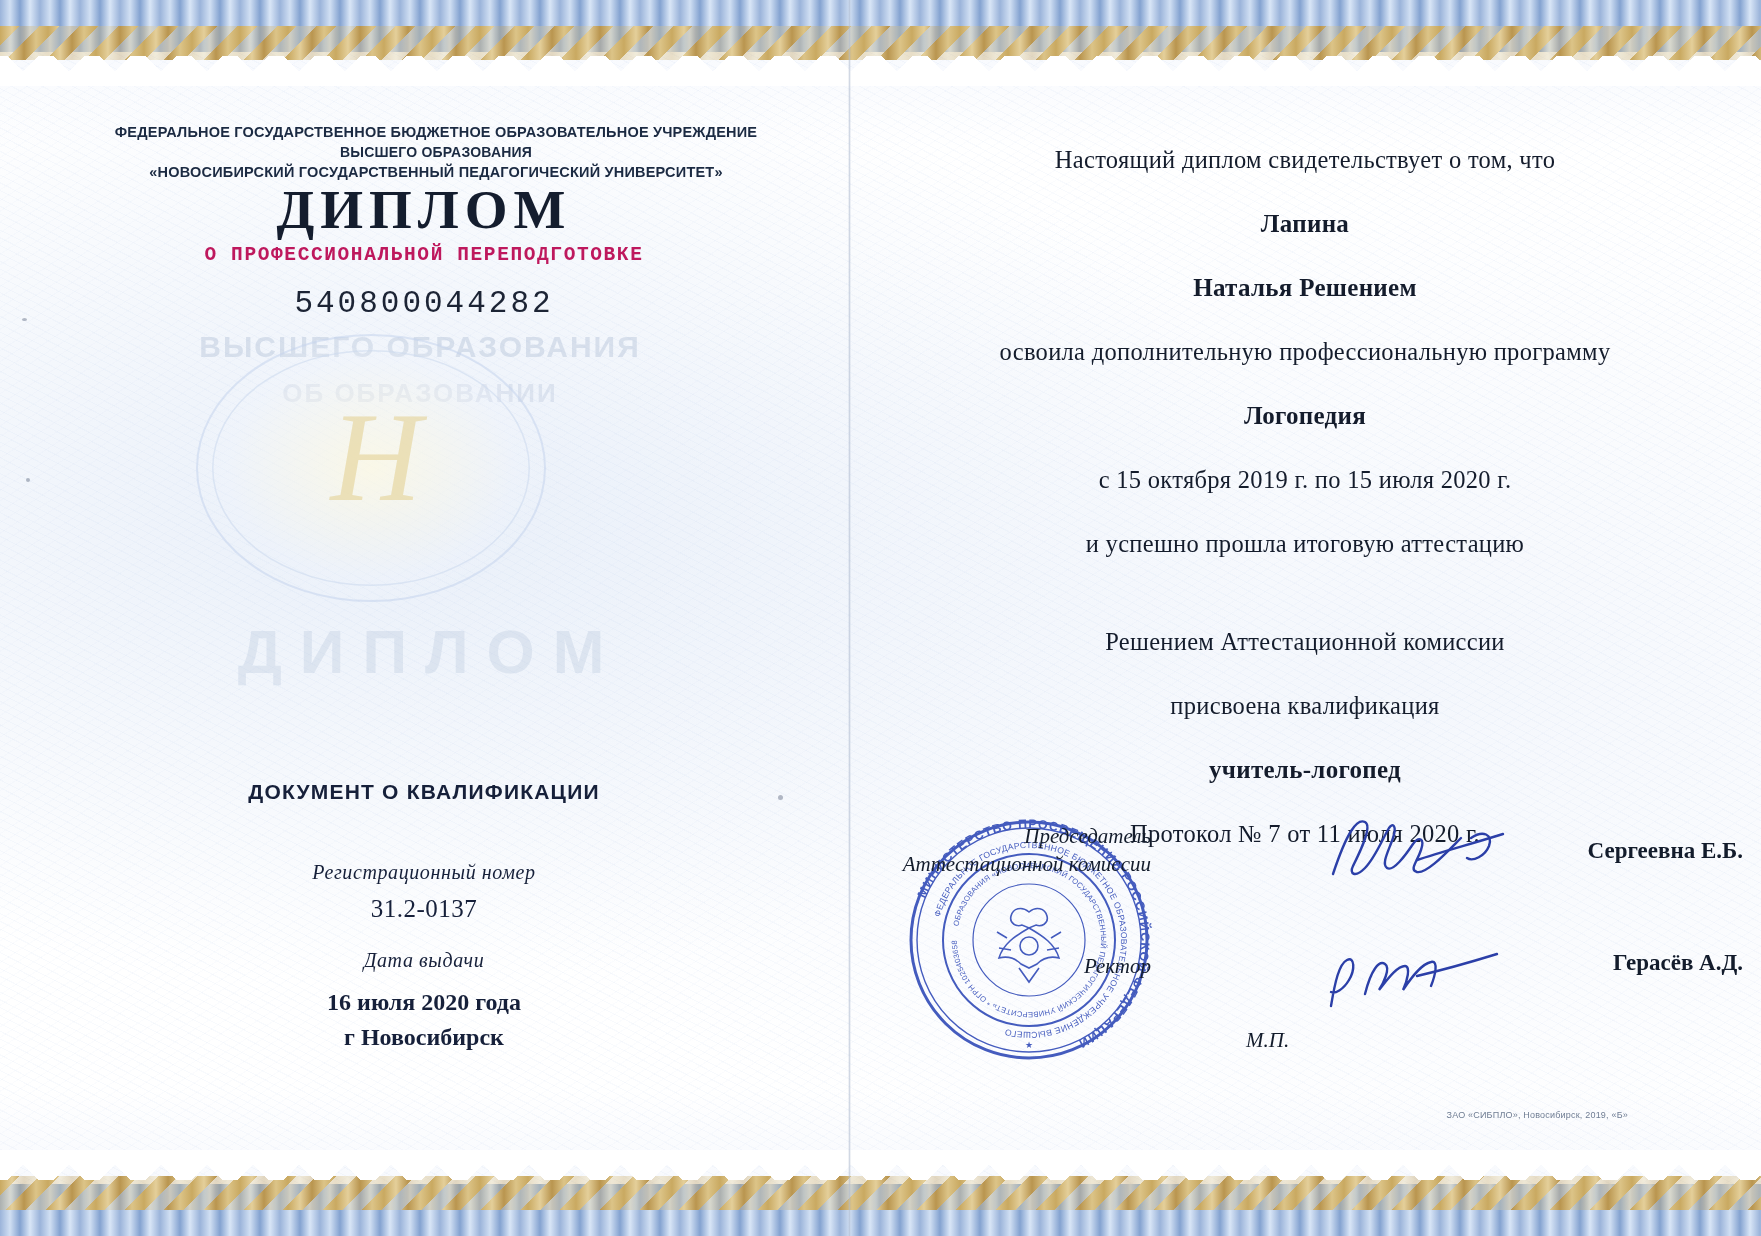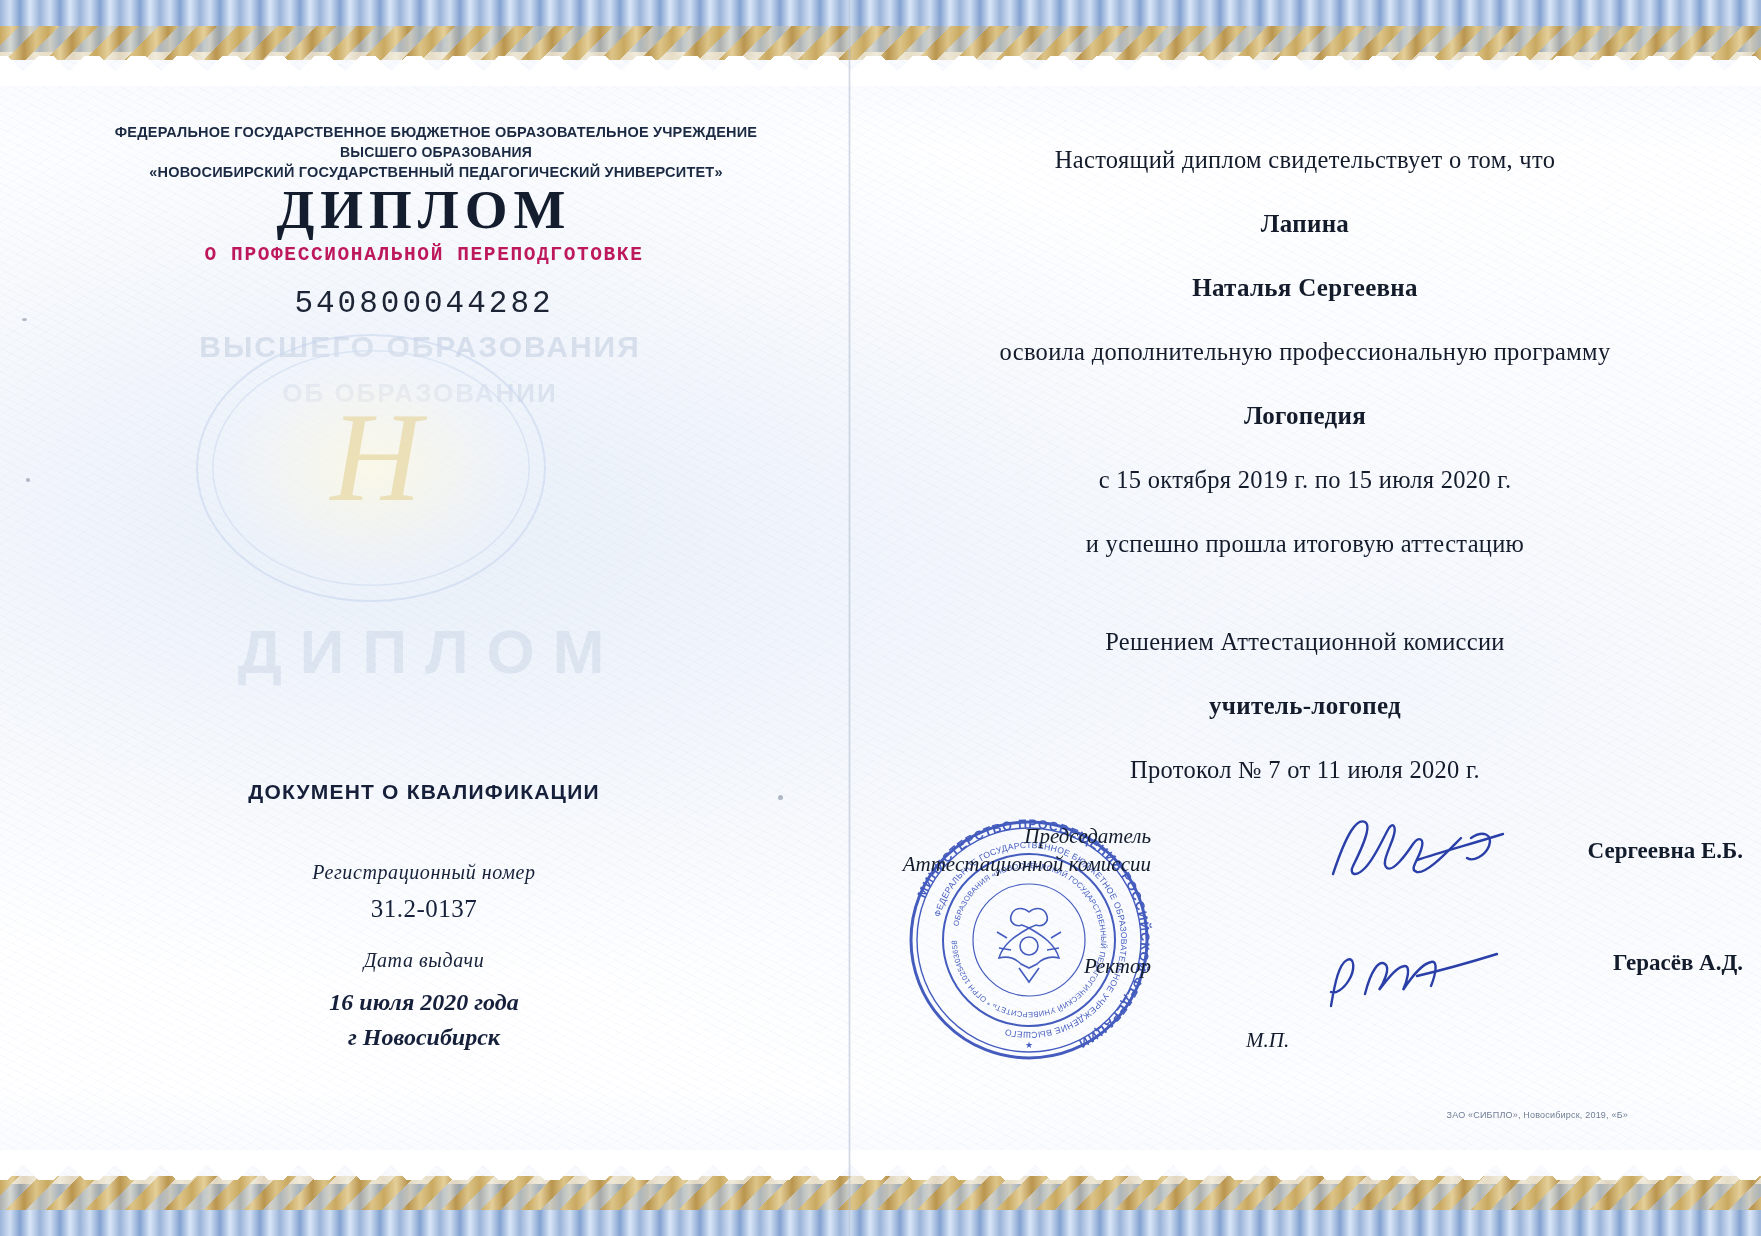--- a/index.html
+++ b/index.html
@@ -270,21 +270,20 @@
     font-size: 20px;
     margin-top: 26px;
     letter-spacing: 0.6px;
   }
   .date-value {
     font-family: "Liberation Serif", serif;
     font-weight: bold;
     font-size: 24px;
     margin-top: 14px;
     line-height: 1.38;
-    font-style: italic;
   }
 
   
   .r-line {
     text-align: center;
     color: #141c2c;
     font-family: "Liberation Serif", serif;
     font-size: 24.5px;
     letter-spacing: 0.3px;
   }
@@ -439,27 +438,28 @@
       <div class="date-value" style="margin-top:2px;">г Новосибирск</div>
     </div>
 
   </div>
 
   <div class="panel-right">
 
     <div class="r-lines">
       <div class="r-line">Настоящий диплом свидетельствует о том, что</div>
       <div class="r-line bold">Лапина</div>
-      <div class="r-line bold">Наталья Сергеевна</div>
+      <div class="r-line bold">Наталья Решением</div>
       <div class="r-line">освоила дополнительную профессиональную программу</div>
       <div class="r-line bold">Логопедия</div>
       <div class="r-line">с 15 октября 2019 г. по 15 июля 2020 г.</div>
       <div class="r-line">и успешно прошла итоговую аттестацию</div>
       <div class="r-gap"></div>
       <div class="r-line">Решением Аттестационной комиссии</div>
+      <div class="r-line">присвоена квалификация</div>
       <div class="r-line bold">учитель-логопед</div>
       <div class="r-line">Протокол № 7 от 11 июля 2020 г.</div>
     </div>
 
     <div class="sig-area">
 
       <div class="stamp">
         <svg viewBox="0 0 276 276" width="276" height="276" aria-hidden="true">
           <defs>
             <path id="arcOuter" d="M 138,138 m -112,0 a 112,112 0 1,1 224,0 a 112,112 0 1,1 -224,0"></path>

